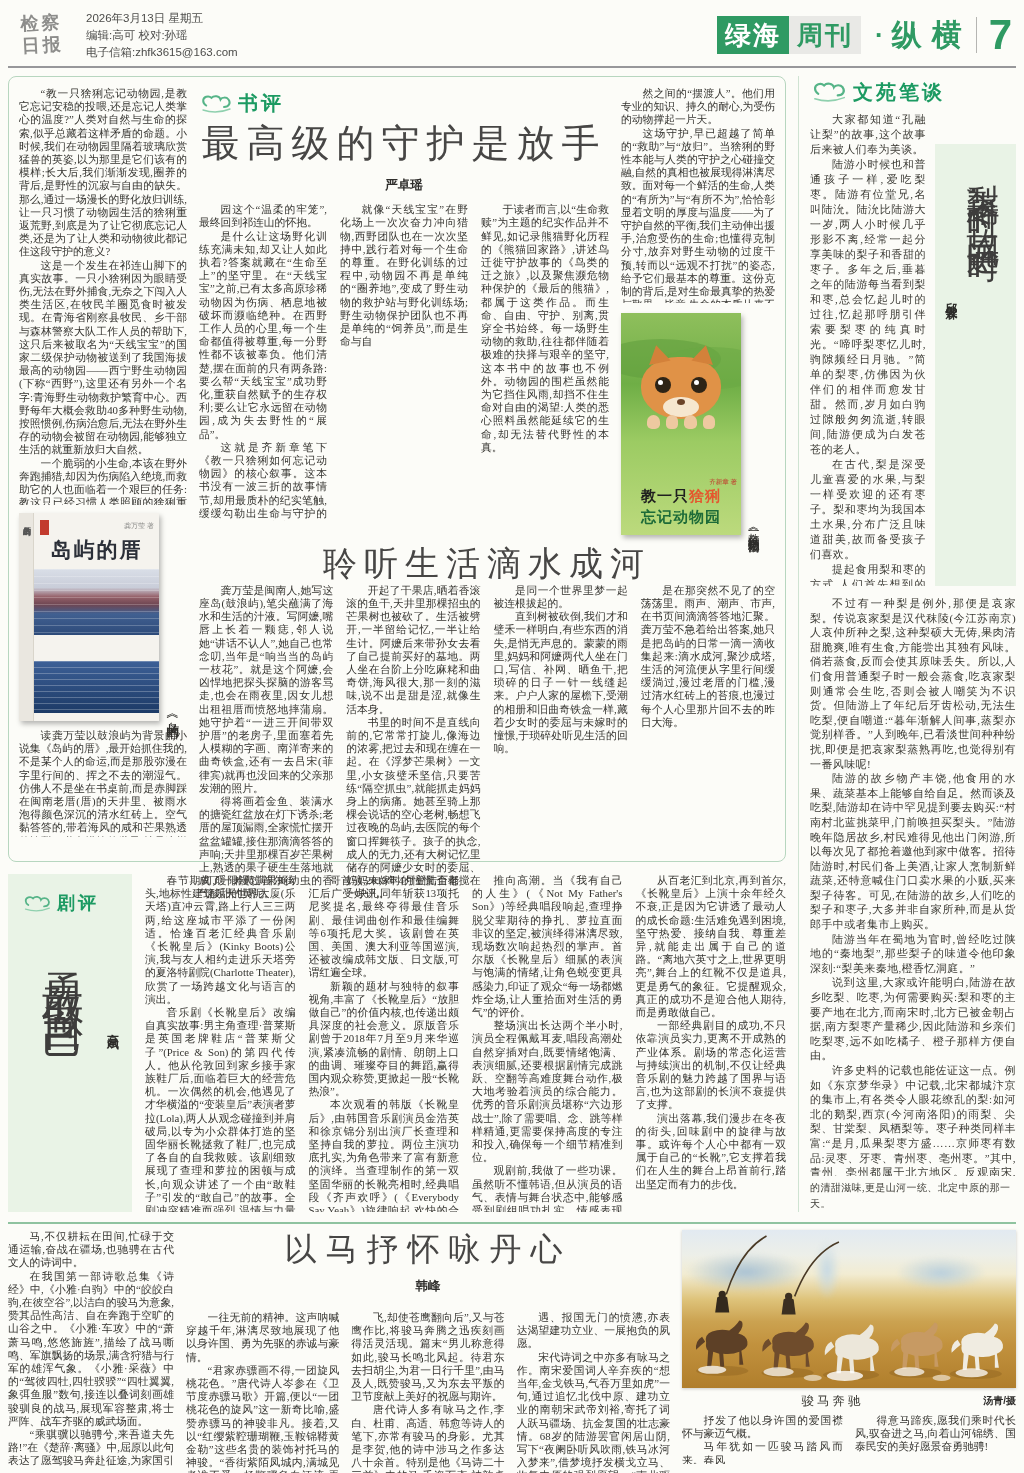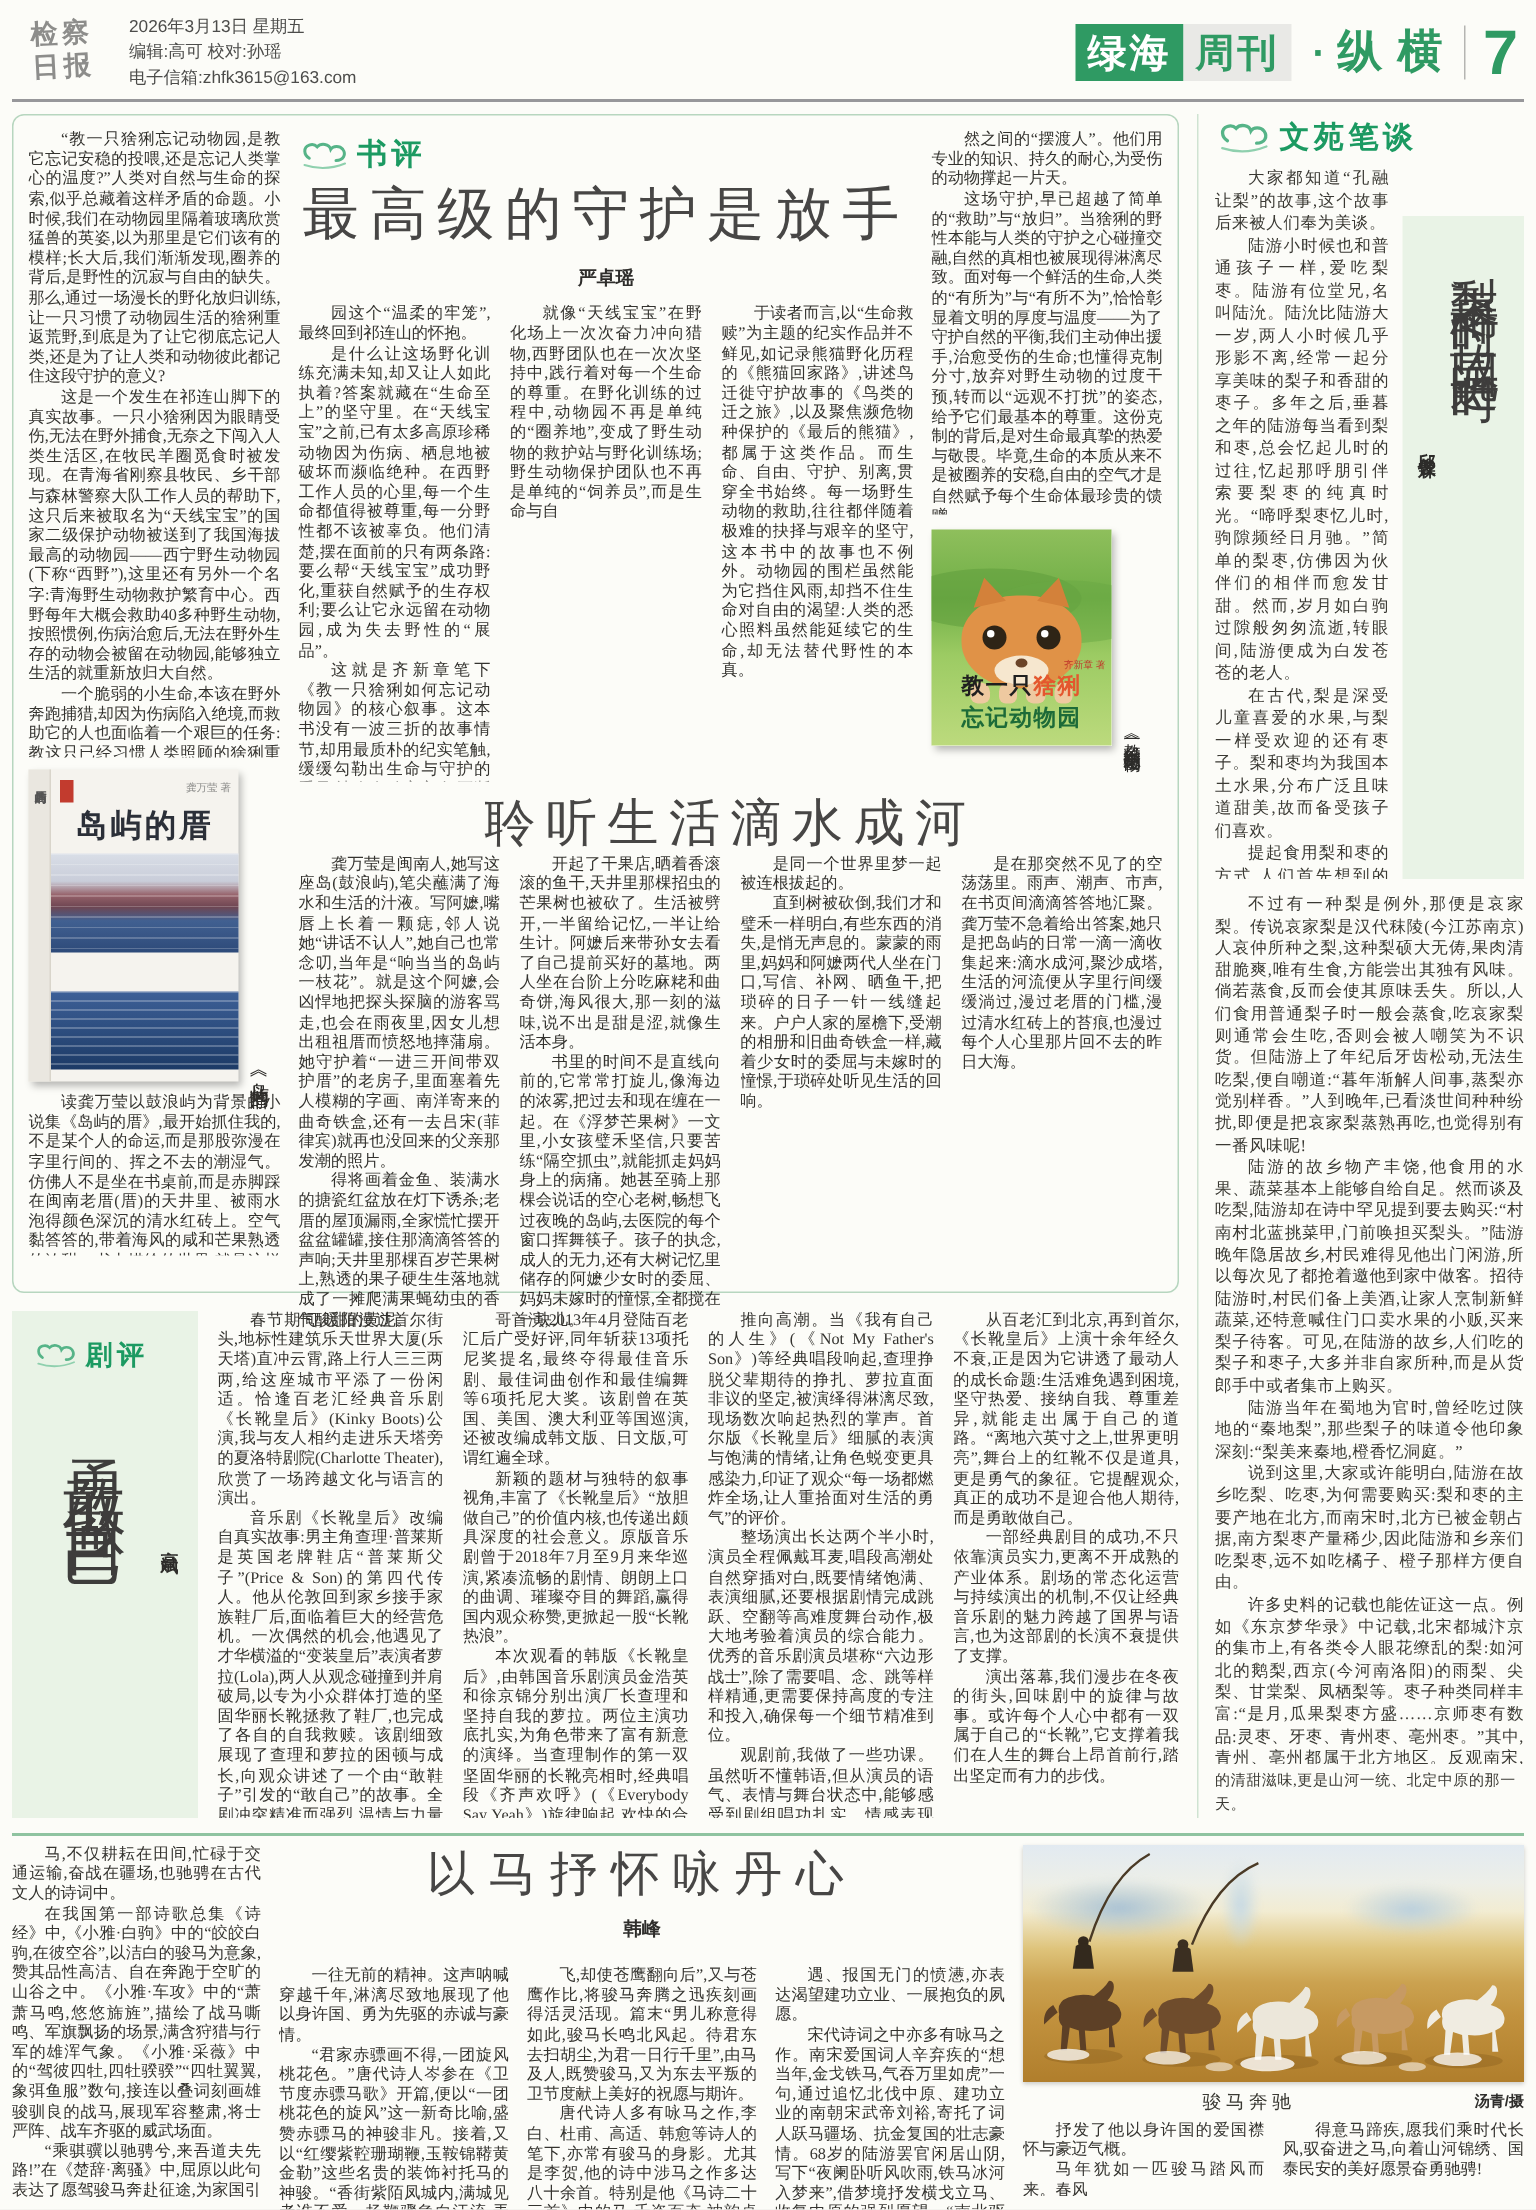--- a/index.html
+++ b/index.html
@@ -58,21 +58,21 @@
   .br-top { height:448px; display:flex; gap:12px; }
   .br-left { flex:1; min-width:0; }
   .br-title { text-align:center; font:300 38px/1.2 "Liberation Sans","DejaVu Sans",sans-serif; color:#474645; letter-spacing:7px; margin-top:8px; }
   .byline { text-align:center; font:700 12.5px/1 "Liberation Serif",serif; color:#2e2d2b; margin:12px 0 12px; }
   .br-cols { display:flex; gap:13px; height:318px; }
   .colT { flex:1; min-width:0; }
 
   .br-col5 { width:154px; flex-shrink:0; display:flex; flex-direction:column; }
   .br-col5 .colT5 { height:256px; }
   .cover-lynx-row { display:flex; margin-top:10px; }
-  .cover-lynx { position:relative; width:120px; height:144px; overflow:hidden; box-shadow:2px 3px 5px rgba(0,0,0,.28); flex-shrink:0;
+  .cover-lynx { position:relative; width:120px; height:222px; overflow:hidden; box-shadow:2px 3px 5px rgba(0,0,0,.28); flex-shrink:0;
     background:linear-gradient(180deg,#8fbf5c 0%,#6fae46 32%,#9ccb63 58%,#bcda7d 100%); }
   .lynx-hill { position:absolute; top:26px; left:-20px; width:120px; height:40px; border-radius:50%; background:#5e9c3c; opacity:.55; }
   .lynx-hill2 { position:absolute; top:34px; right:-26px; width:110px; height:42px; border-radius:50%; background:#6aa844; opacity:.5; }
   .lynx-face { position:absolute; top:44px; left:20px; width:80px; height:62px; background:#e09247; border-radius:46% 46% 50% 50%; }
   .lynx-ear-l,.lynx-ear-r { position:absolute; top:-12px; width:0; height:0; border-left:11px solid transparent; border-right:11px solid transparent; border-bottom:18px solid #d3813a; }
   .lynx-ear-l { left:6px; transform:rotate(-12deg);} .lynx-ear-r { right:6px; transform:rotate(12deg);}
   .lynx-eye-l,.lynx-eye-r { position:absolute; top:20px; width:16px; height:16px; background:#2e2416; border-radius:50%; }
   .lynx-eye-l{left:14px}.lynx-eye-r{right:14px}
   .lynx-eye-l:after,.lynx-eye-r:after { content:""; position:absolute; top:3px; left:3px; width:5px; height:5px; background:#fff; border-radius:50%; }
   .lynx-muzzle { position:absolute; bottom:2px; left:22px; width:36px; height:20px; background:#f6e7cf; border-radius:50%; }

